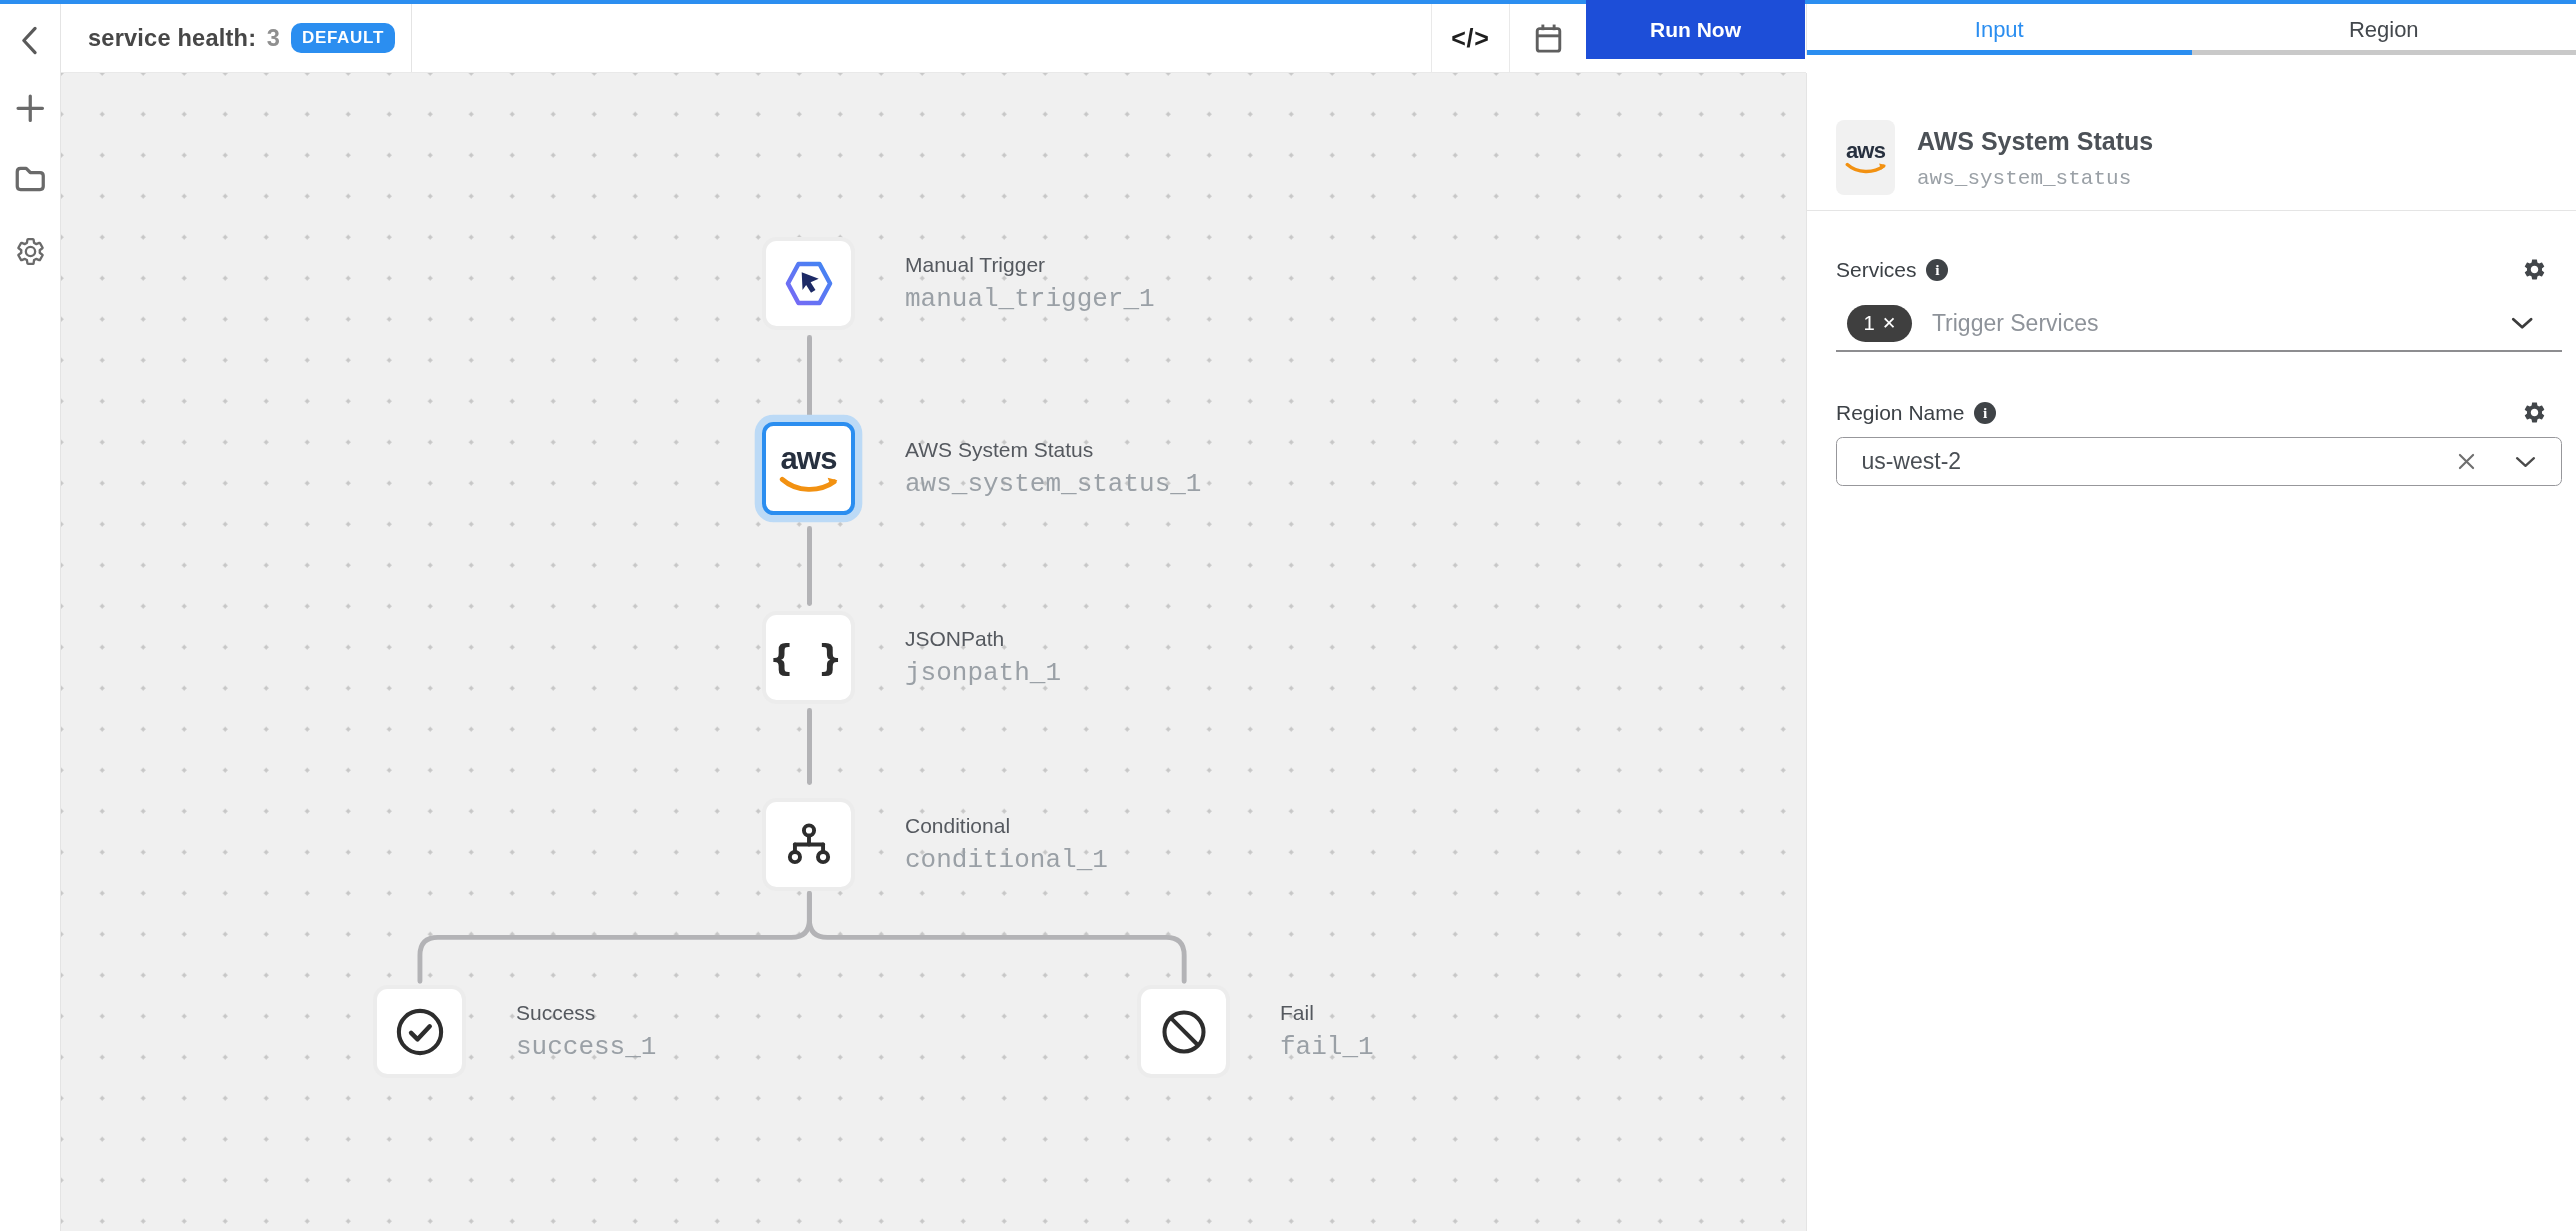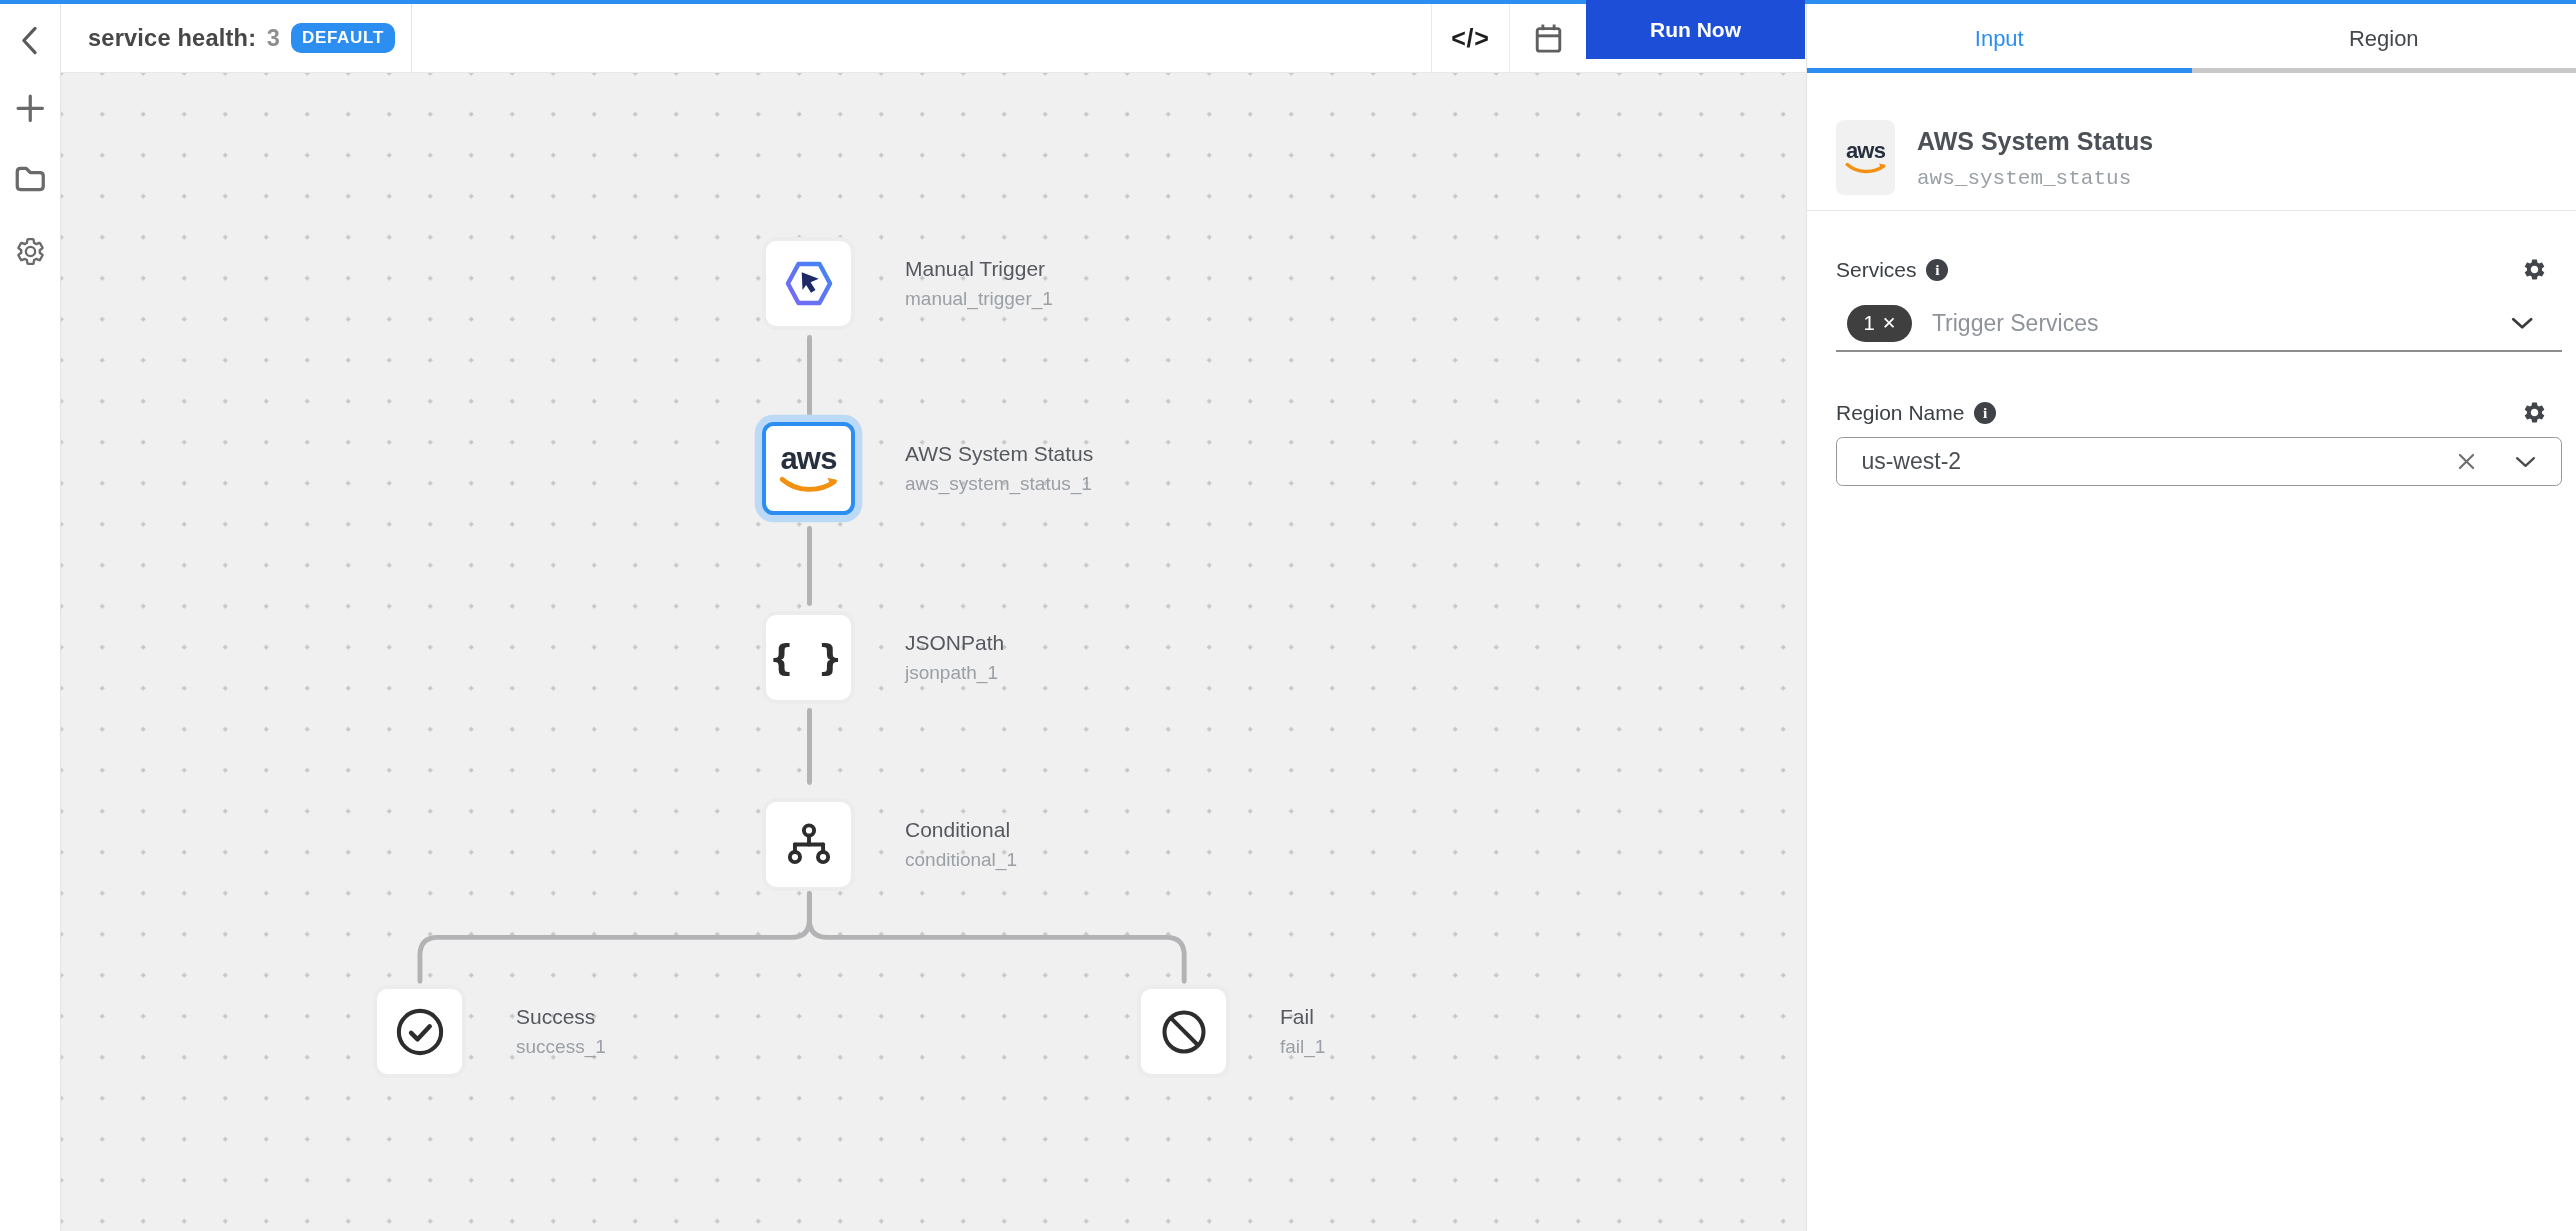--- a/index.html
+++ b/index.html
@@ -31,39 +31,39 @@
   .hdr-cell { position:absolute; top:0; height:68px; width:78px; border-left:1.6px solid #e9e9e9;
               display:flex; align-items:center; justify-content:center; cursor:pointer; background:#fff; }
   #code-cell { left:1370px; }
   #cal-cell  { left:1448px; }
   #code-glyph { font-size:25px; font-weight:600; color:#1f1f1f; letter-spacing:0.8px; }
   #run-btn { position:absolute; left:1525px; top:-4.1px; width:219px; height:59px; background:#1d4ed8;
              color:#fff; font-size:21px; font-weight:600; display:flex; align-items:center; justify-content:center;
              border:none; cursor:pointer; font-family:"Liberation Sans",sans-serif; }
 
   
-  #tabbar { left:1806px; top:4.1px; width:770px; height:69px; background:#fff; display:flex; border-left:0.8px solid #e4e4e4; }
+  #tabbar { left:1806px; top:4.1px; width:770px; height:51px; background:#fff; display:flex; border-left:0.8px solid #e4e4e4; }
   .tab { flex:1; display:flex; align-items:center; justify-content:center; font-size:22px; cursor:pointer;
          position:relative; color:#43484d; }
   .tab.active { color:#2b8ef0; }
   .tab .ink { position:absolute; left:0; right:0; bottom:0; height:4.9px; background:#c9c9c9; }
   .tab.active .ink { background:#2b8ef0; }
 
   
   #canvas { left:61px; top:73px; width:1745px; height:1159px; background:#f0f0f0;
             background-image:radial-gradient(circle, #c7c7c7 2.1px, rgba(0,0,0,0) 2.2px);
             background-size:41px 41px; background-position:-20.3px -20.3px; }
   .edge-v { position:absolute; width:4.9px; background:#b3b3b6; border-radius:2.4px; }
   .node { position:absolute; display:flex; align-items:center; cursor:pointer;gap:24px; }
   .node-card { width:93px; height:93px; background:#fff; border:4.1px solid #ececec; border-radius:14.6px;
                display:flex; align-items:center; justify-content:center; flex:none; }
   .node.selected .node-card { border:4.1px solid #2b8ef0; box-shadow:0 0 0 7.3px #bcdaf6; border-radius:11.4px; }
   .node-label { margin-left:26px; display:flex; flex-direction:column; gap:7.3px; white-space:nowrap; }
   .node-title { font-size:21px; font-weight:500; color:#55595f; }
-  .node-id { font-size:19px; color:#9aa0a6; font-family:Liberation Sans, sans-serif; }
+  .node-id { font-size:26px; color:#9aa0a6; font-family:Liberation Mono, monospace; }
   .braces { font-size:35px; font-weight:700; color:#2d2d2d; letter-spacing:5.7px; font-family:"DejaVu Sans",sans-serif; }
 
   .aws-logo { display:flex; flex-direction:column; align-items:center; line-height:1; }
   .aws-word { font-size:31px; font-weight:700; color:#27303f; letter-spacing:-0.8px; margin-bottom:1.6px;
               font-family:"Liberation Sans",sans-serif; }
   .aws-logo svg { display:block; }
 
   
   #panel { left:1806px; top:73px; width:770px; height:1159px; background:#fff; border-left:0.8px solid #e4e4e4; }
   #panel-head { position:absolute; left:29px; top:47px; display:flex; gap:22px; }

